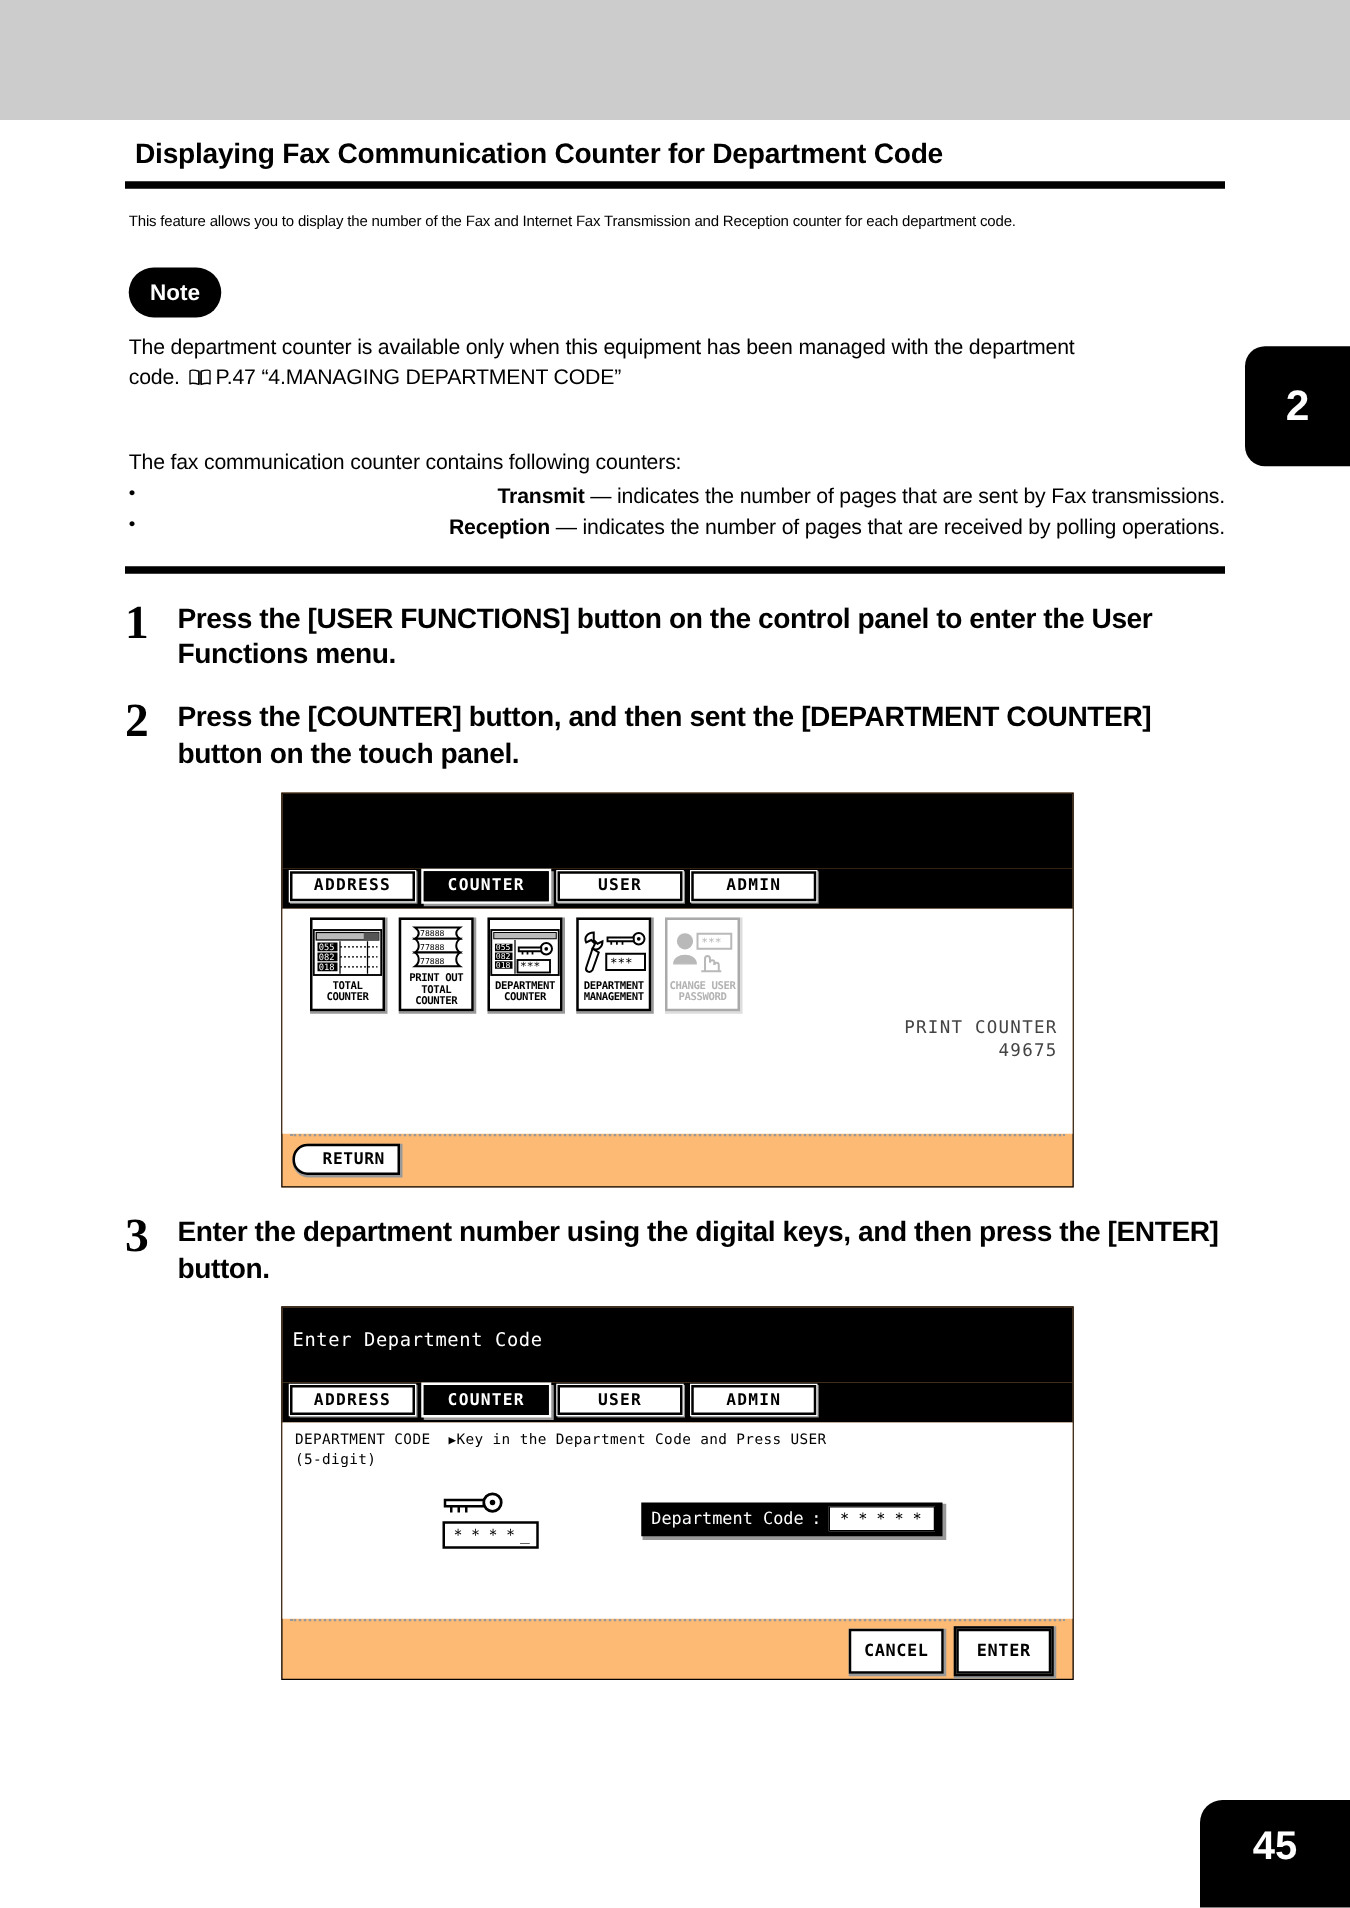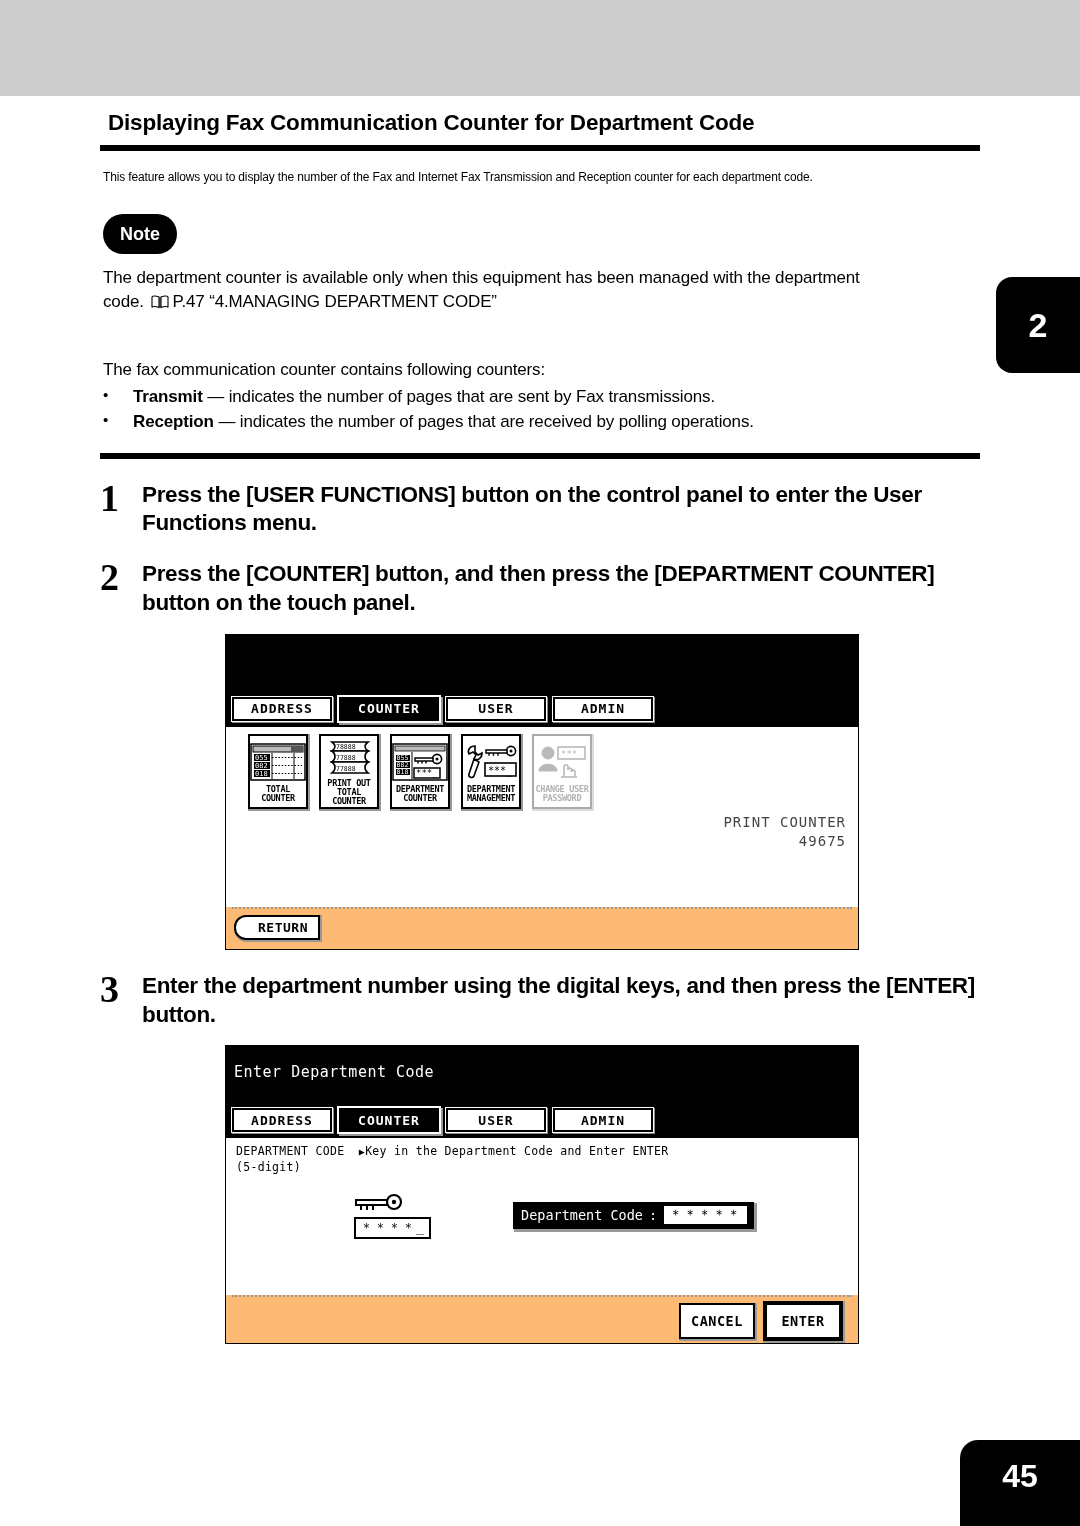--- a/index.html
+++ b/index.html
@@ -64,21 +64,21 @@
     background:#000; color:#fff;
     width:74px; height:40px; border-radius:24px;
     font-size:18px; font-weight:bold;
     margin:28px 0 0 3px;
   }
 
   .note-text { font-size:17px; line-height:1.42; margin:12px 0 0 3px; letter-spacing:-0.15px;}
   .book-icon { display:inline-block; vertical-align:-2px; margin:0 3px; }
 
   .list-intro { font-size:17px; margin:46px 0 0 3px; letter-spacing:-0.15px;}
-  ul.bullets { list-style:none; margin:5px 0 0 0; padding:0; }
+  ul.bullets { list-style:none; margin:5px 0 0 0; padding:0;text-align:right; }
   ul.bullets li {
     font-size:17px; line-height:1.45; position:relative;
     padding-left:33px; letter-spacing:-0.15px;
   }
   ul.bullets li:before {
     content:"\2022"; position:absolute; left:3px; top:-1px; font-size:15px;
   }
   ul.bullets b { font-weight:bold; }
 
   
@@ -246,21 +246,21 @@
 
   
   <div class="step">
     <div class="num">1</div>
     <div class="step-text">Press the [USER FUNCTIONS] button on the control panel to enter the User Functions menu.</div>
   </div>
 
   
   <div class="step">
     <div class="num">2</div>
-    <div class="step-text">Press the [COUNTER] button, and then press the [DEPARTMENT COUNTER] button on the touch panel.</div>
+    <div class="step-text">Press the [COUNTER] button, and then sent the [DEPARTMENT COUNTER] button on the touch panel.</div>
   </div>
 
   
   <div class="lcd">
     <div class="lcd-header"></div>
     <div class="lcd-tabrow">
       <div class="tab">ADDRESS</div>
       <div class="tab selected">COUNTER</div>
       <div class="tab">USER</div>
       <div class="tab">ADMIN</div>
@@ -413,21 +413,21 @@
     </div>
     <div class="lcd-tabrow">
       <div class="tab">ADDRESS</div>
       <div class="tab selected">COUNTER</div>
       <div class="tab">USER</div>
       <div class="tab">ADMIN</div>
     </div>
 
     <div class="lcd-body">
       <div class="prompt-row">
-        <span>DEPARTMENT CODE</span>&nbsp;&nbsp;<span class="arrow">▶</span><span>Key in the Department Code and Enter ENTER</span>
+        <span>DEPARTMENT CODE</span>&nbsp;&nbsp;<span class="arrow">▶</span><span>Key in the Department Code and Press USER</span>
         <div>(5-digit)</div>
       </div>
 
       <div class="code-area">
         <div class="key-stack">
           <svg width="50" height="22" viewBox="0 0 50 22">
             <circle cx="40" cy="9" r="7" fill="#fff" stroke="#000" stroke-width="2.2"></circle>
             <circle cx="40" cy="9" r="2.2" fill="#000"></circle>
             <path d="M2 7 L33 7 L33 12 L2 12 Z" fill="#fff" stroke="#000" stroke-width="2"></path>
             <line x1="7" y1="12" x2="7" y2="17" stroke="#000" stroke-width="2"></line>

